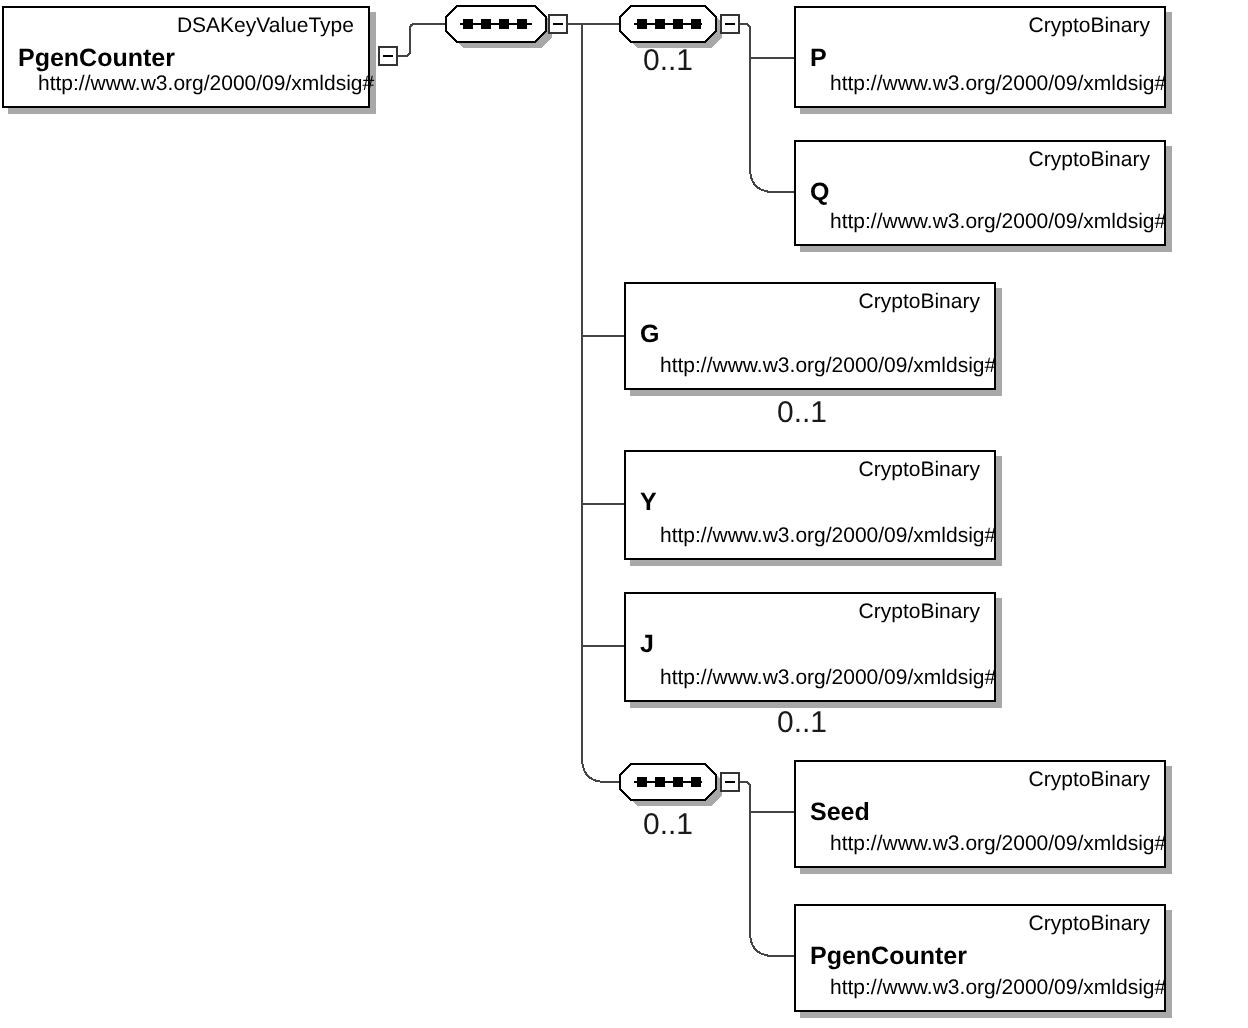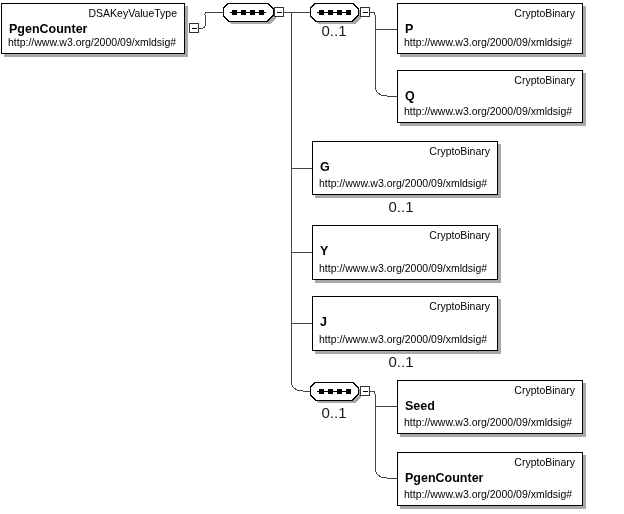--- a/index.html
+++ b/index.html
@@ -12,21 +12,21 @@
     position:absolute;background:#ffffff;border:1px solid #000000;
     box-shadow:3px 3px 0 #a8a8a8;box-sizing:border-box;
   }
   .node-type{
     position:absolute;top:3px;right:7px;font-size:10.5px;line-height:12px;white-space:nowrap;
   }
   .node-name{
     position:absolute;top:18px;left:7px;font-size:12.5px;font-weight:bold;line-height:14px;white-space:nowrap;
   }
   .node-ns{
-    position:absolute;bottom:5px;left:6px;font-size:10.5px;line-height:12px;white-space:nowrap;
+    position:absolute;bottom:5px;left:17px;font-size:10.5px;line-height:12px;white-space:nowrap;
   }
   .occ{
     position:absolute;font-size:15px;line-height:13px;text-align:center;color:#1a1a1a;white-space:nowrap;
   }
 </style>
 </head>
 <body>
 
 <div id="stage">
 

